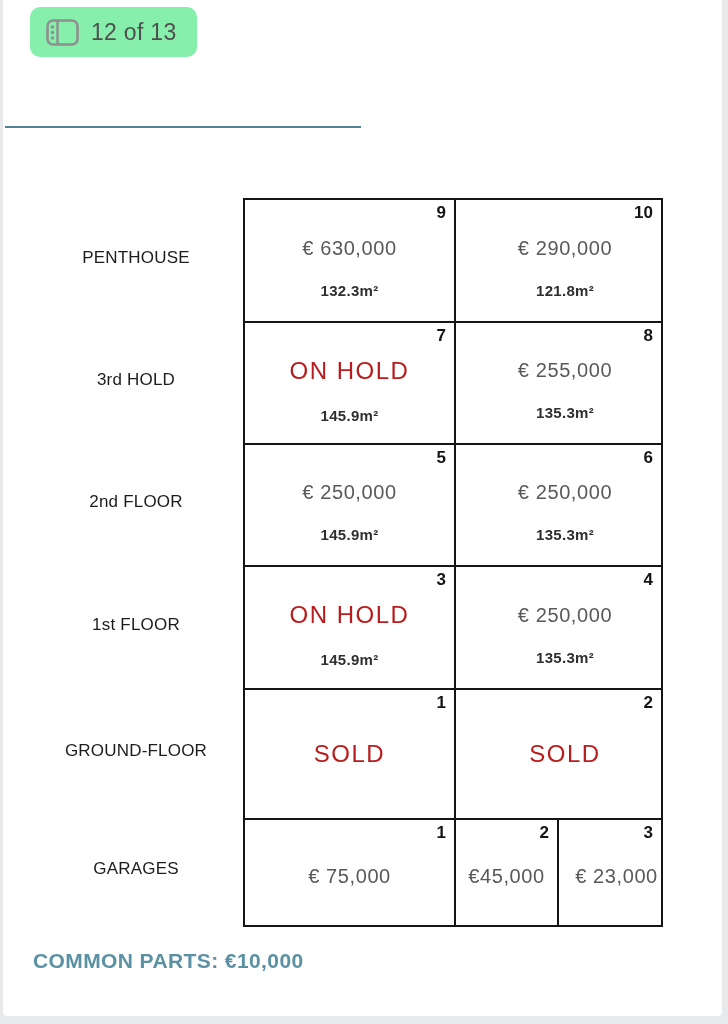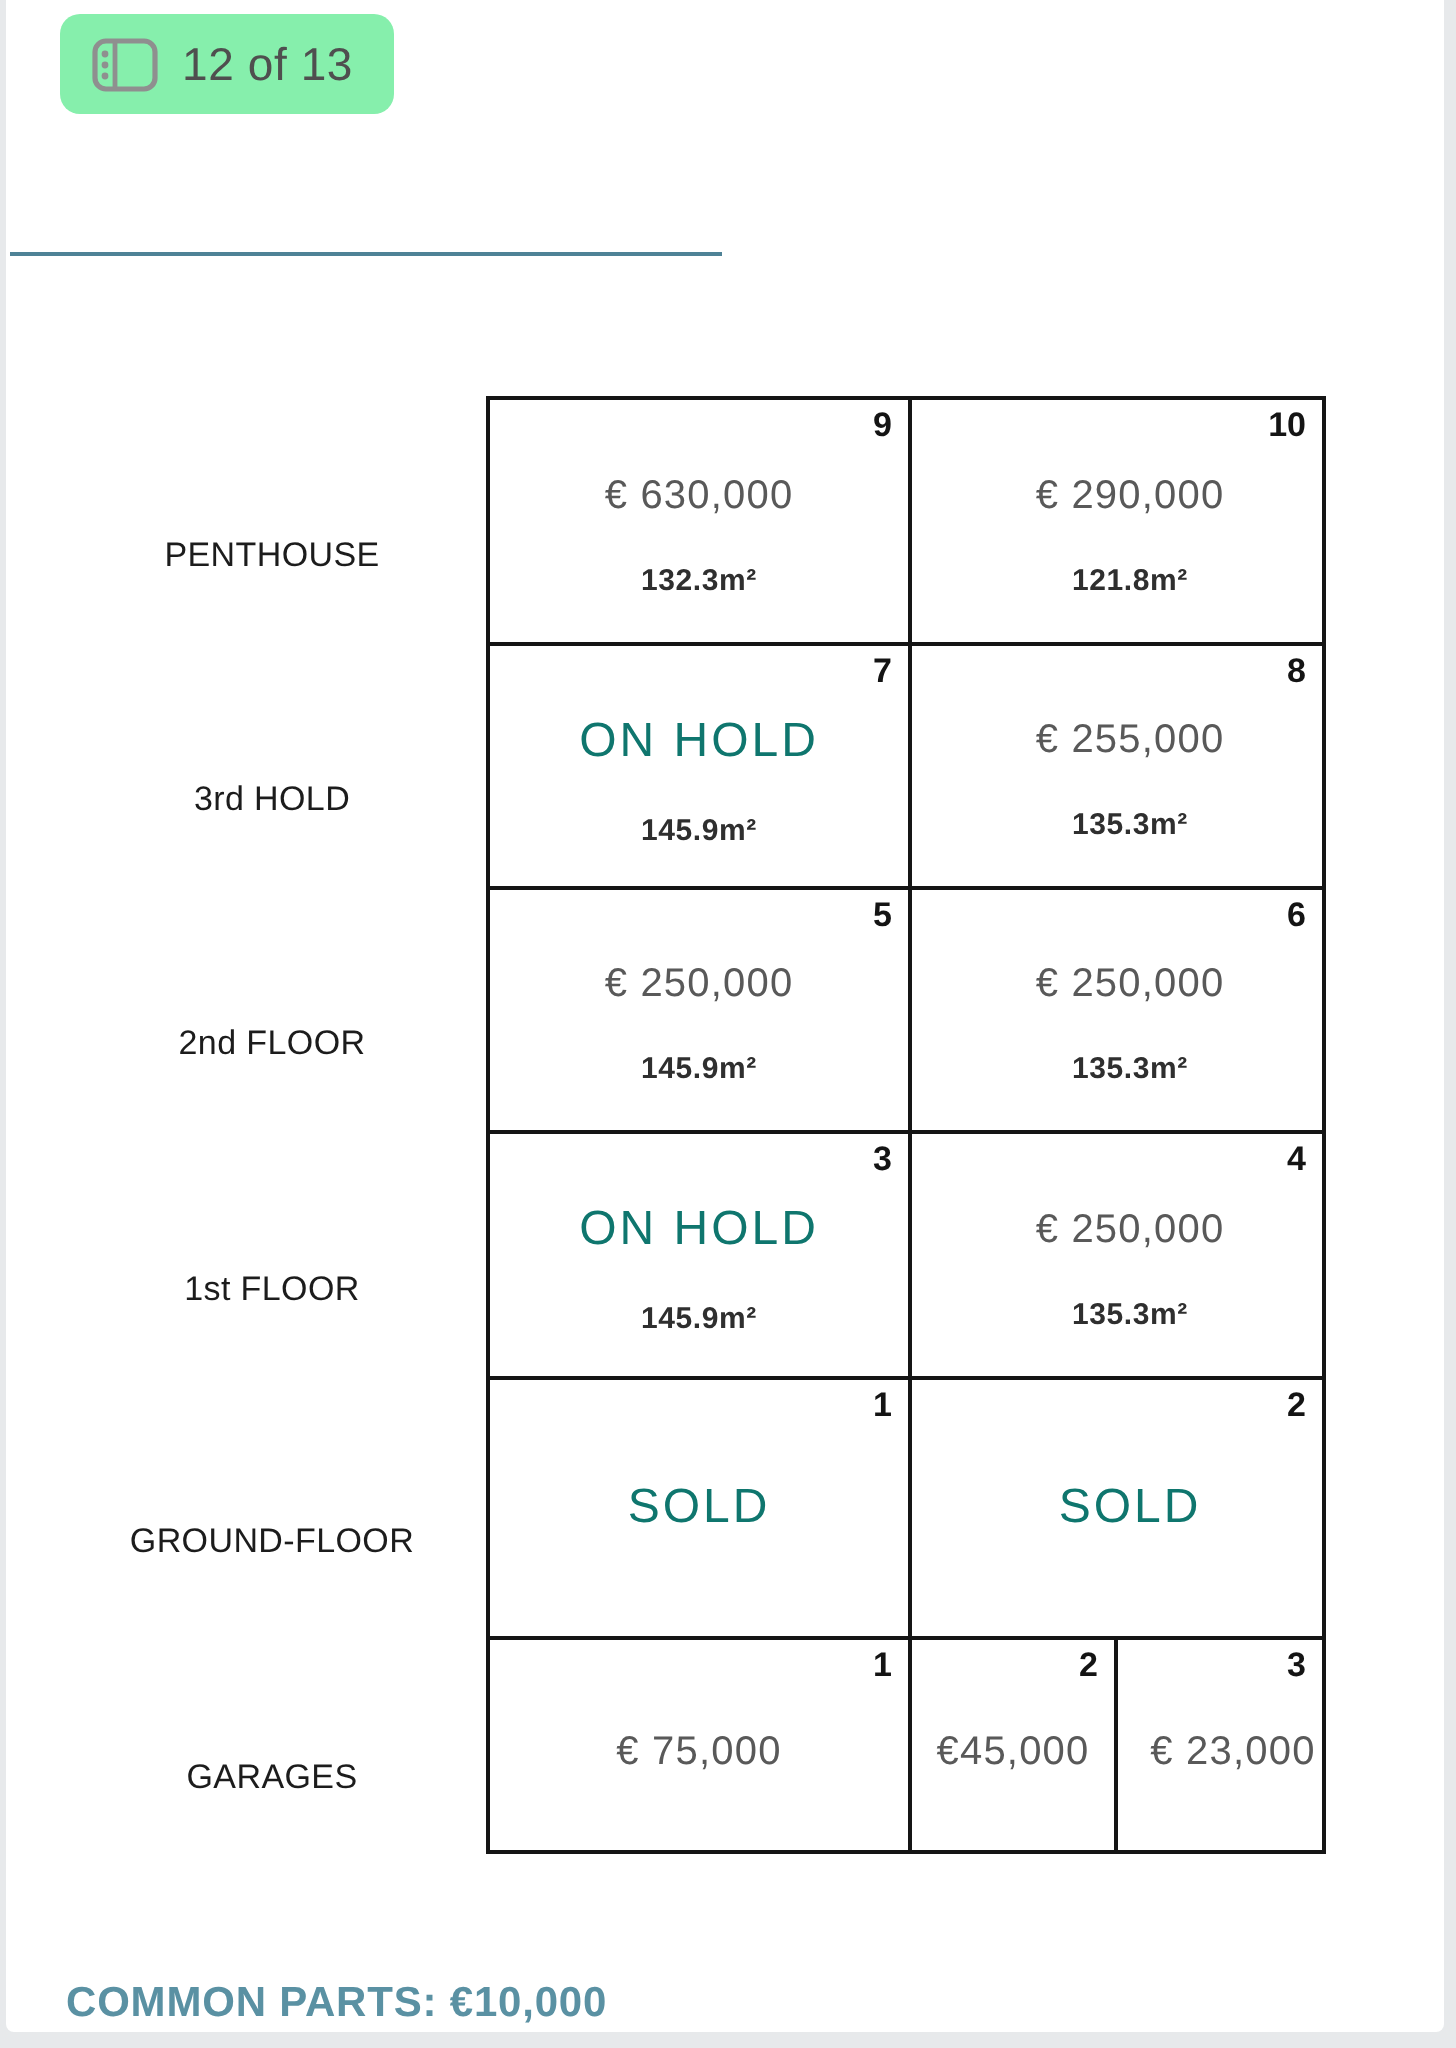--- a/index.html
+++ b/index.html
@@ -28,21 +28,21 @@
     position:absolute;left:44px;top:60px;
     font-size:46px;font-weight:300;letter-spacing:3px;
     color:#6c98a8;
   }
   .title-rule{
     position:absolute;left:2px;top:126px;width:356px;height:2px;
     background:#4e8296;
   }
   
   .row-labels{
-    position:absolute;left:0;top:216px;width:216px;
+    position:absolute;left:0;top:196px;width:216px;
     display:flex;flex-direction:column;
   }
   .row-label{
     display:flex;align-items:center;justify-content:center;
     padding-left:50px;box-sizing:border-box;
     font-size:17px;color:#1c1c1c;letter-spacing:0.2px;
   }
   .grid{
     position:absolute;left:240px;top:198px;width:420px;height:729px;
     border:2px solid #151515;box-sizing:border-box;
@@ -64,29 +64,29 @@
   .cell.pad-apt{padding-top:14px;}
   .cell.pad-gar{padding-top:8px;}
   .unit{
     position:absolute;top:3px;right:8px;
     font-size:17px;font-weight:bold;color:#141414;
   }
   .price{
     font-size:20px;color:#595959;letter-spacing:0.6px;white-space:nowrap;
   }
   .status{
-    font-size:24px;color:#0f766e;letter-spacing:1.5px;white-space:nowrap;
+    font-size:24px;color:#b91c1c;letter-spacing:1.5px;white-space:nowrap;
   }
   .area{
     margin-top:22px;font-size:15px;font-weight:bold;color:#2f2f2f;
     letter-spacing:0.3px;
   }
   
   .common-parts{
-    position:absolute;left:30px;top:990px;
+    position:absolute;left:30px;top:949px;
     font-size:21px;font-weight:bold;letter-spacing:0.4px;
     color:#5a91a3;
     text-align:center;
   }
 </style>
 </head>
 <body>
 
 <div class="sheet">
 

